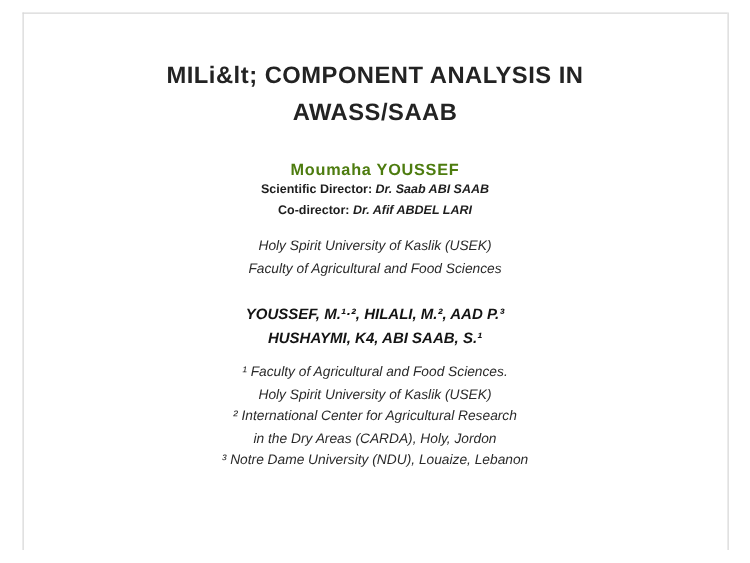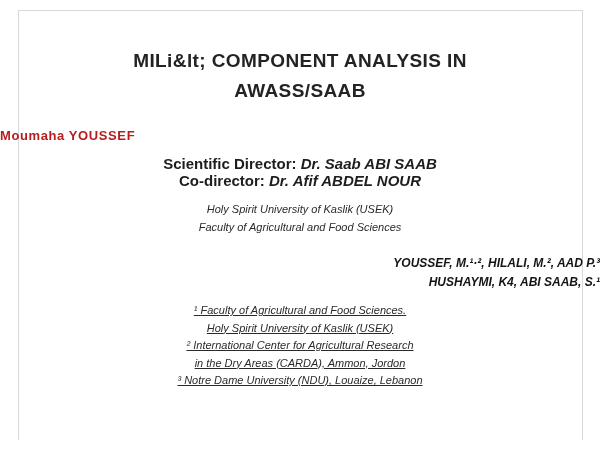--- a/index.html
+++ b/index.html
@@ -55,70 +55,68 @@
     color: #232323;
     font-weight: bold;
     font-size: 19px;
     line-height: 30px;
     letter-spacing: 0.4px;
   }
   .title-line {
     display: block;
   }
   .author-faded {
-    text-align: left;
+    text-align: center;
     margin-top: 22px;
-    color: #b91c1c;
+    color: #4d7c0f;
     font-weight: bold;
     font-size: 13px;
     letter-spacing: 0.6px;
   }
   .directors {
     text-align: center;
-    margin-top: 12px;
     color: #1d1d1d;
-    font-size: 15px;
+    font-size: 10px;
     font-weight: bold;
     line-height: 17px;
   }
   .directors .role {
     font-weight: bold;
   }
   .directors .person {
     font-style: italic;
     font-weight: bold;
   }
   .affil-top {
     text-align: center;
     margin-top: 11px;
     color: #2a2a2a;
     font-size: 11px;
     font-style: italic;
     line-height: 18px;
   }
   .authors {
-    text-align: right;
+    text-align: center;
     margin-top: 18px;
     color: #141414;
     font-size: 12px;
     font-weight: bold;
     font-style: italic;
     line-height: 19px;
   }
   .affils {
     text-align: center;
     margin-top: 10px;
     color: #2a2a2a;
     font-size: 11px;
     font-style: italic;
     line-height: 17.5px;
   }
   .affils .aline {
     display: block;
-    text-decoration: underline;
   }
 </style>
 </head>
 <body>
 
 <div class="slide">
 
   <div class="frame-line frame-top"></div>
   <div class="frame-line frame-left"></div>
   <div class="frame-line frame-right"></div>
@@ -132,36 +130,36 @@
 
     <div class="author-faded">Moumaha YOUSSEF</div>
 
     <div class="directors">
       <div>
         <span class="role">Scientific Director:</span>
         <span class="person">Dr. Saab ABI SAAB</span>
       </div>
       <div>
         <span class="role">Co-director:</span>
-        <span class="person">Dr. Afif ABDEL NOUR</span>
+        <span class="person">Dr. Afif ABDEL LARI</span>
       </div>
     </div>
 
     <div class="affil-top">
       <div>Holy Spirit University of Kaslik (USEK)</div>
       <div>Faculty of Agricultural and Food Sciences</div>
     </div>
 
     <div class="authors">
       <div>YOUSSEF, M.¹·², HILALI, M.², AAD P.³</div>
       <div>HUSHAYMI, K4, ABI SAAB, S.¹</div>
     </div>
 
     <div class="affils">
       <span class="aline">¹ Faculty of Agricultural and Food Sciences.</span>
       <span class="aline">Holy Spirit University of Kaslik (USEK)</span>
       <span class="aline">² International Center for Agricultural Research</span>
-      <span class="aline">in the Dry Areas (CARDA), Ammon, Jordon</span>
+      <span class="aline">in the Dry Areas (CARDA), Holy, Jordon</span>
       <span class="aline">³ Notre Dame University (NDU), Louaize, Lebanon</span>
     </div>
 
   </div>
 </div>
 
 </body></html>

